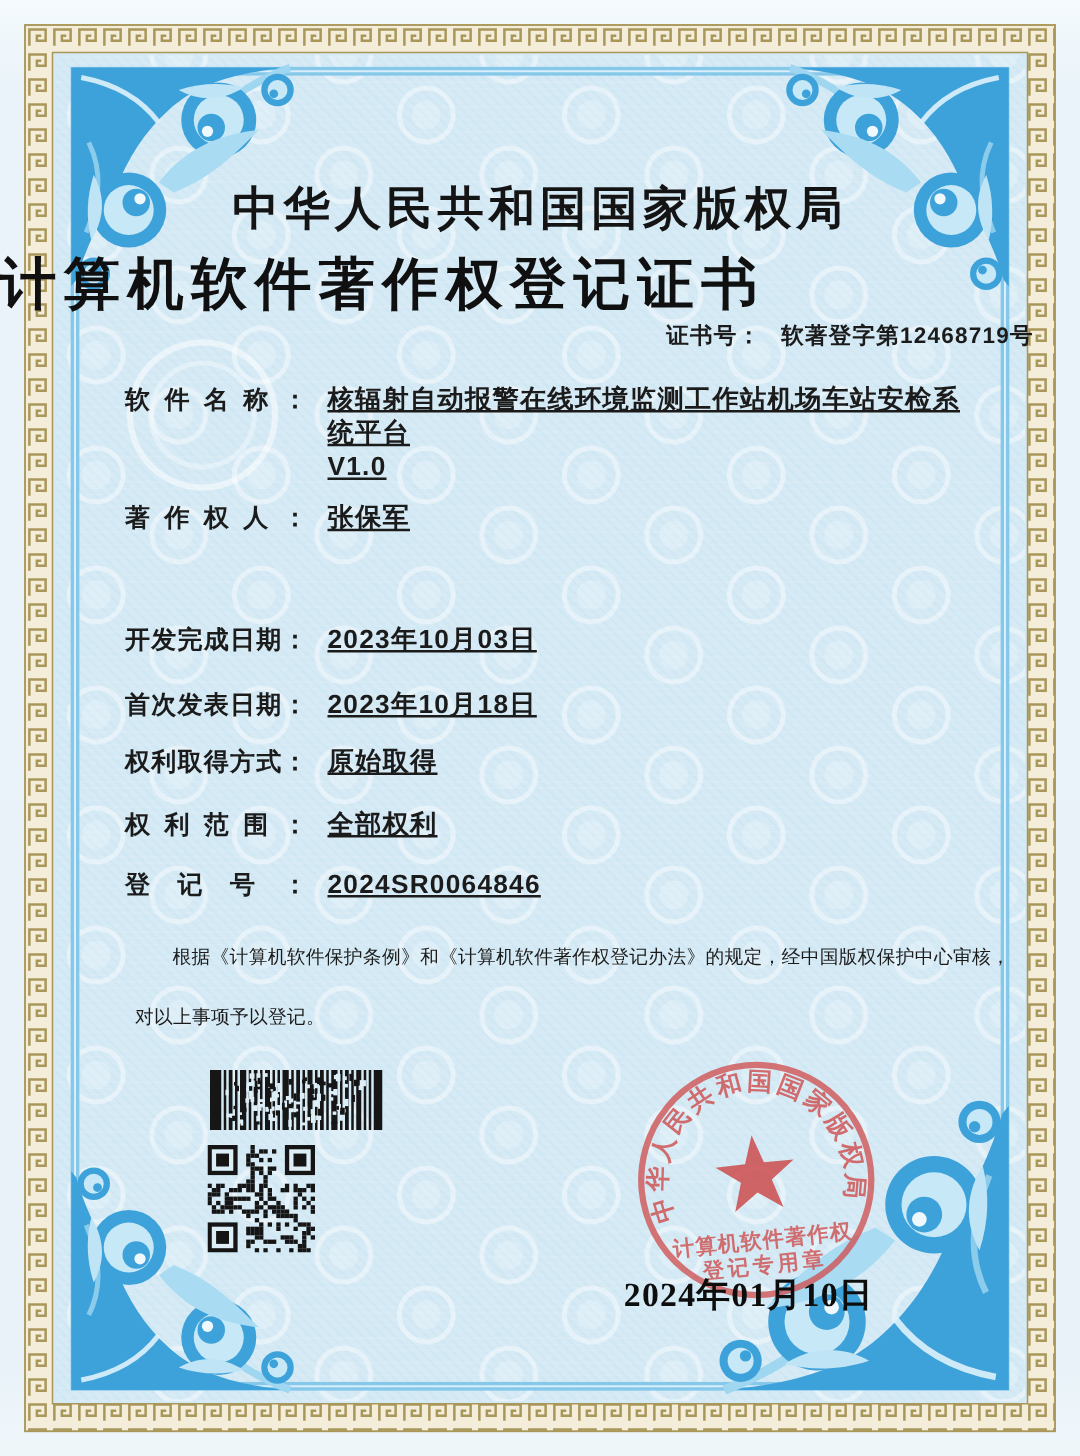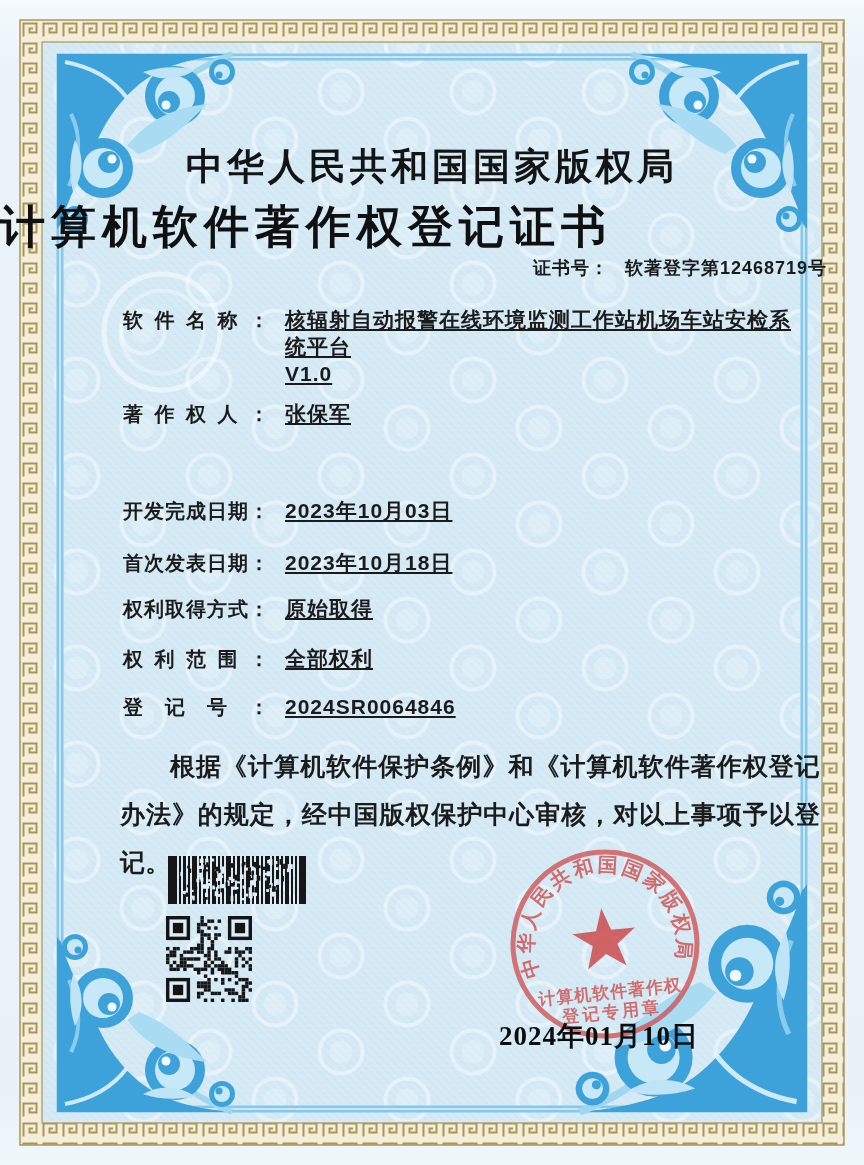--- a/index.html
+++ b/index.html
@@ -35,29 +35,29 @@
     font-family:"Liberation Serif","DejaVu Serif",serif;
     font-size:37px;font-weight:700;letter-spacing:4px;color:#141414;
   }
   .cert-title{
     position:absolute;left:0;top:197px;width:100%;
     font-size:45px;font-weight:800;letter-spacing:6px;color:#101010;
   }
   .cert-no{position:absolute;left:533px;top:256px;font-size:18px;font-weight:700;letter-spacing:1px;}
   .cert-no .val{margin-left:16px;}
 
-  .row{position:absolute;left:123px;display:flex;align-items:baseline;}
+  .row{position:absolute;left:100px;display:flex;align-items:baseline;}
   .flabel{width:146px;font-size:20px;font-weight:700;text-align:justify;text-align-last:justify;flex:0 0 146px;}
   .fvalue{margin-left:16px;font-size:21px;font-weight:700;letter-spacing:1px;white-space:nowrap;text-decoration:underline;}
   .fvalue.multi{white-space:normal;}
   .fvalue.multi div{line-height:27px;}
 
   .statement{
-    position:absolute;left:120px;top:742px;width:700px;
-    font-size:25px;font-weight:700;line-height:48px;text-indent:2em;
+    position:absolute;left:108px;top:742px;width:700px;
+    font-size:15px;font-weight:400;line-height:48px;text-indent:2em;
     text-align:justify;letter-spacing:0.2px;
   }
 
   .barcode{position:absolute;left:168px;top:856px;}
   .qr{position:absolute;left:166px;top:916px;}
   .seal{position:absolute;left:502px;top:846px;transform:rotate(-6deg);opacity:.9;}
   .issue-date{
     position:absolute;left:499px;top:1018px;
     font-family:Liberation Serif, serif;
     font-size:27px;font-weight:800;letter-spacing:1px;color:#0d0d0d;

